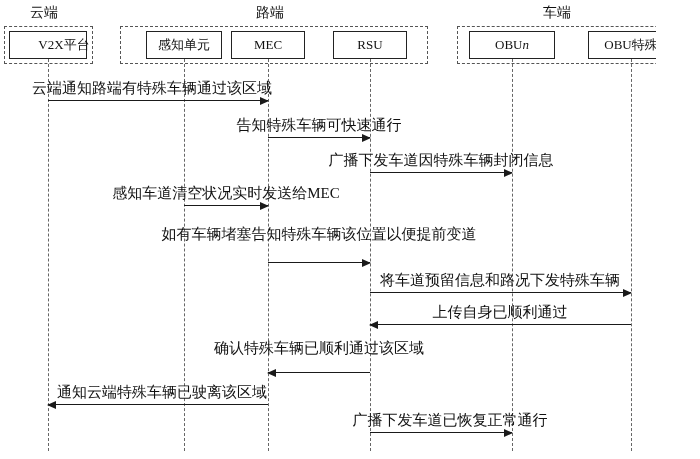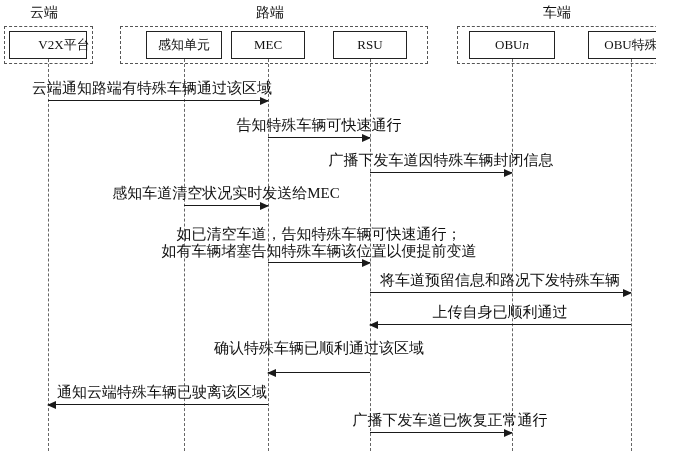--- a/index.html
+++ b/index.html
@@ -101,21 +101,20 @@
   <div class="msg-arrow right" style="left:370px; top:172px; width:142px;">
       <span class="head"></span>
     </div>
 
   <div class="msg-label" style="left:226px; top:185px;">感知车道清空状况实时发送给MEC</div>
   <div class="msg-arrow right" style="left:184px; top:205px; width:84px;">
       <span class="head"></span>
     </div>
 
   <div class="msg-label two" style="left:319px; top:226px;">
-    <div>如已清空车道，告知特殊车辆可快速通行；</div>
     <div>如有车辆堵塞告知特殊车辆该位置以便提前变道</div>
   </div>
   <div class="msg-arrow right" style="left:268px; top:262px; width:102px;">
       <span class="head"></span>
     </div>
 
   <div class="msg-label" style="left:500px; top:272px;">将车道预留信息和路况下发特殊车辆</div>
   <div class="msg-arrow right" style="left:370px; top:292px; width:261px;">
       <span class="head"></span>
     </div>

